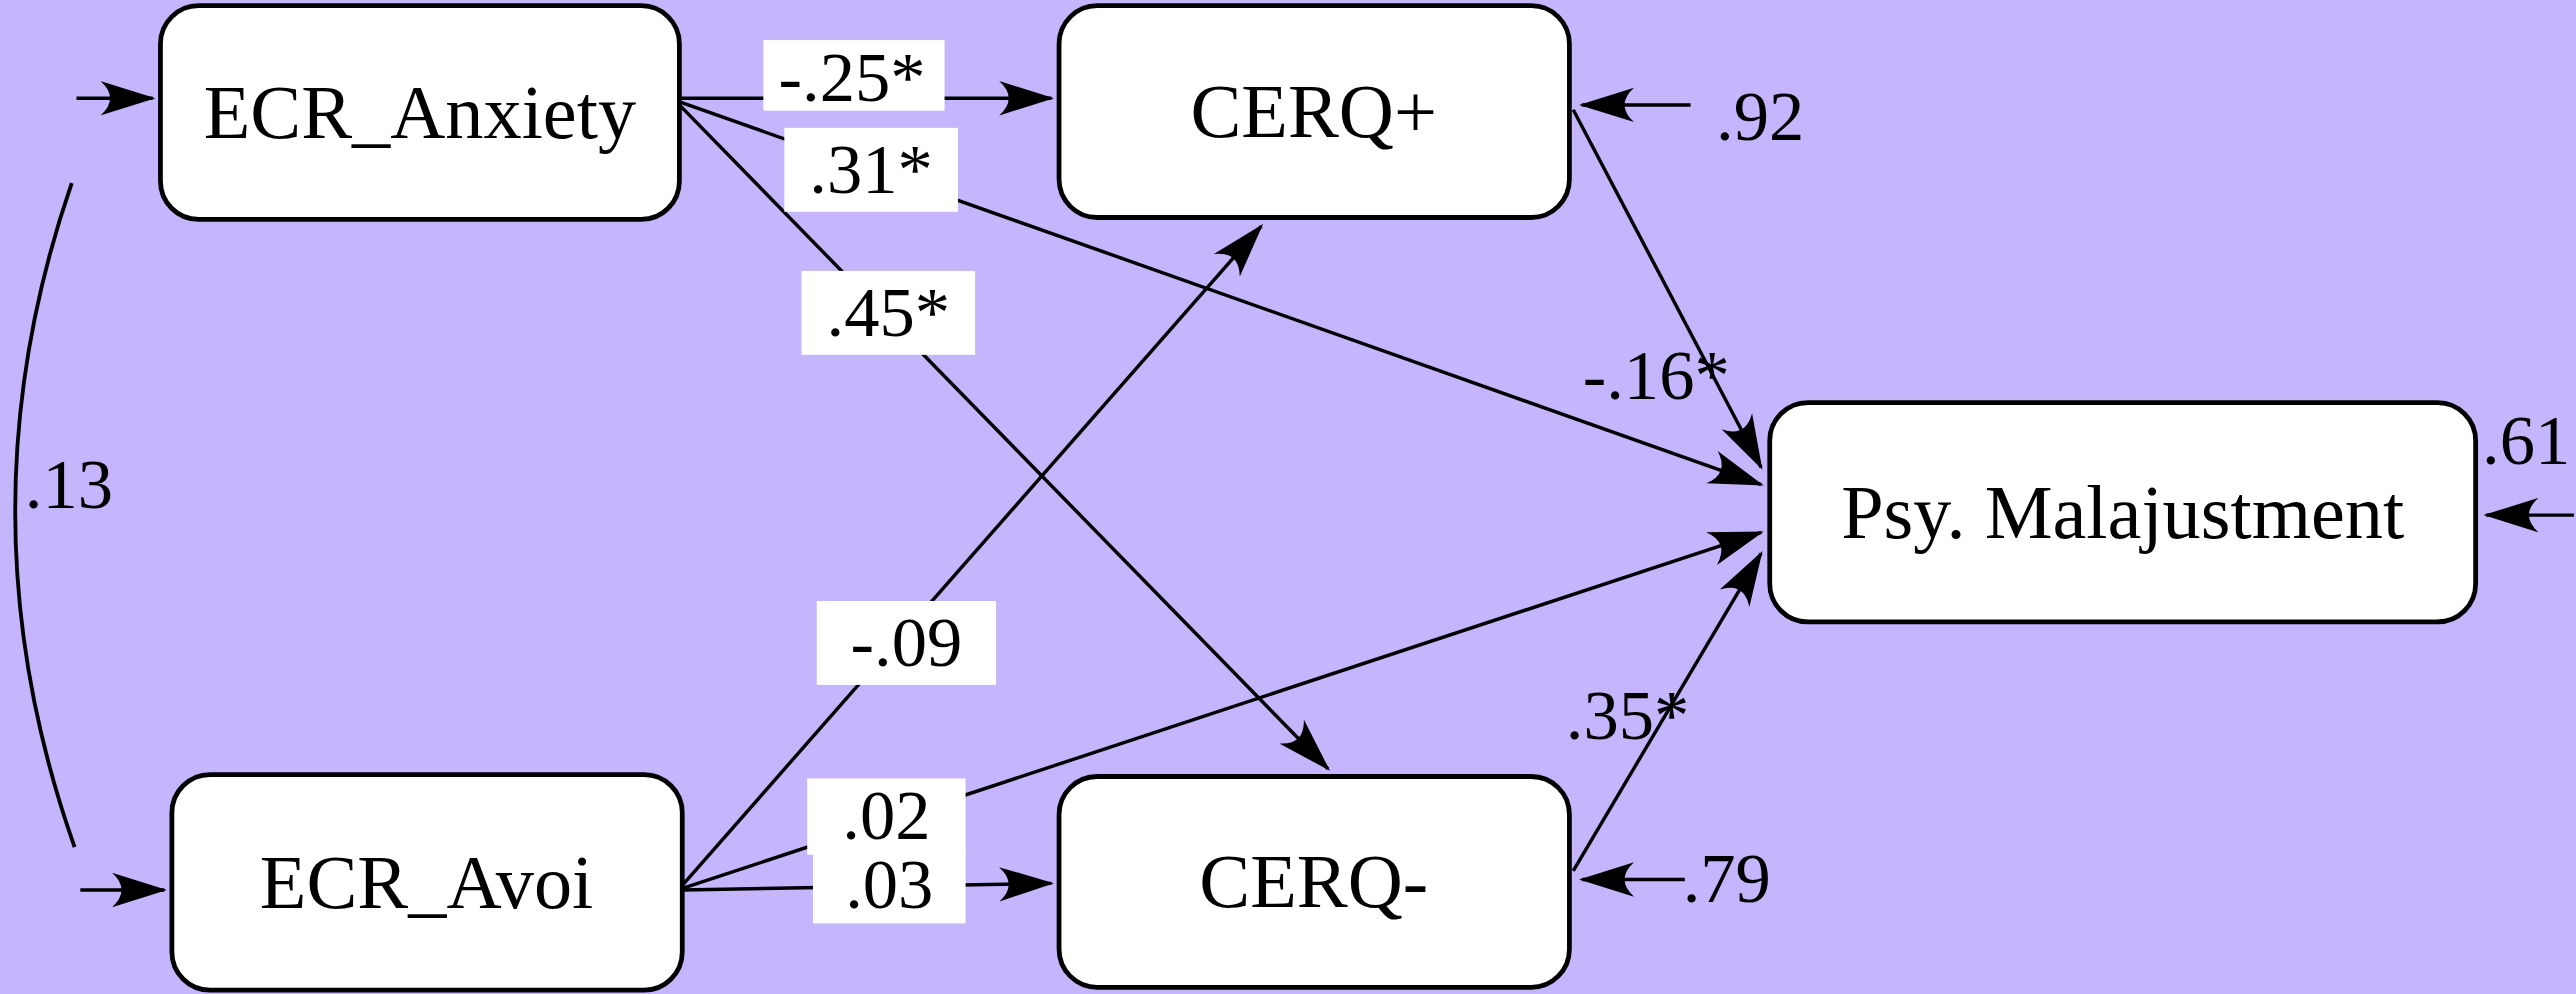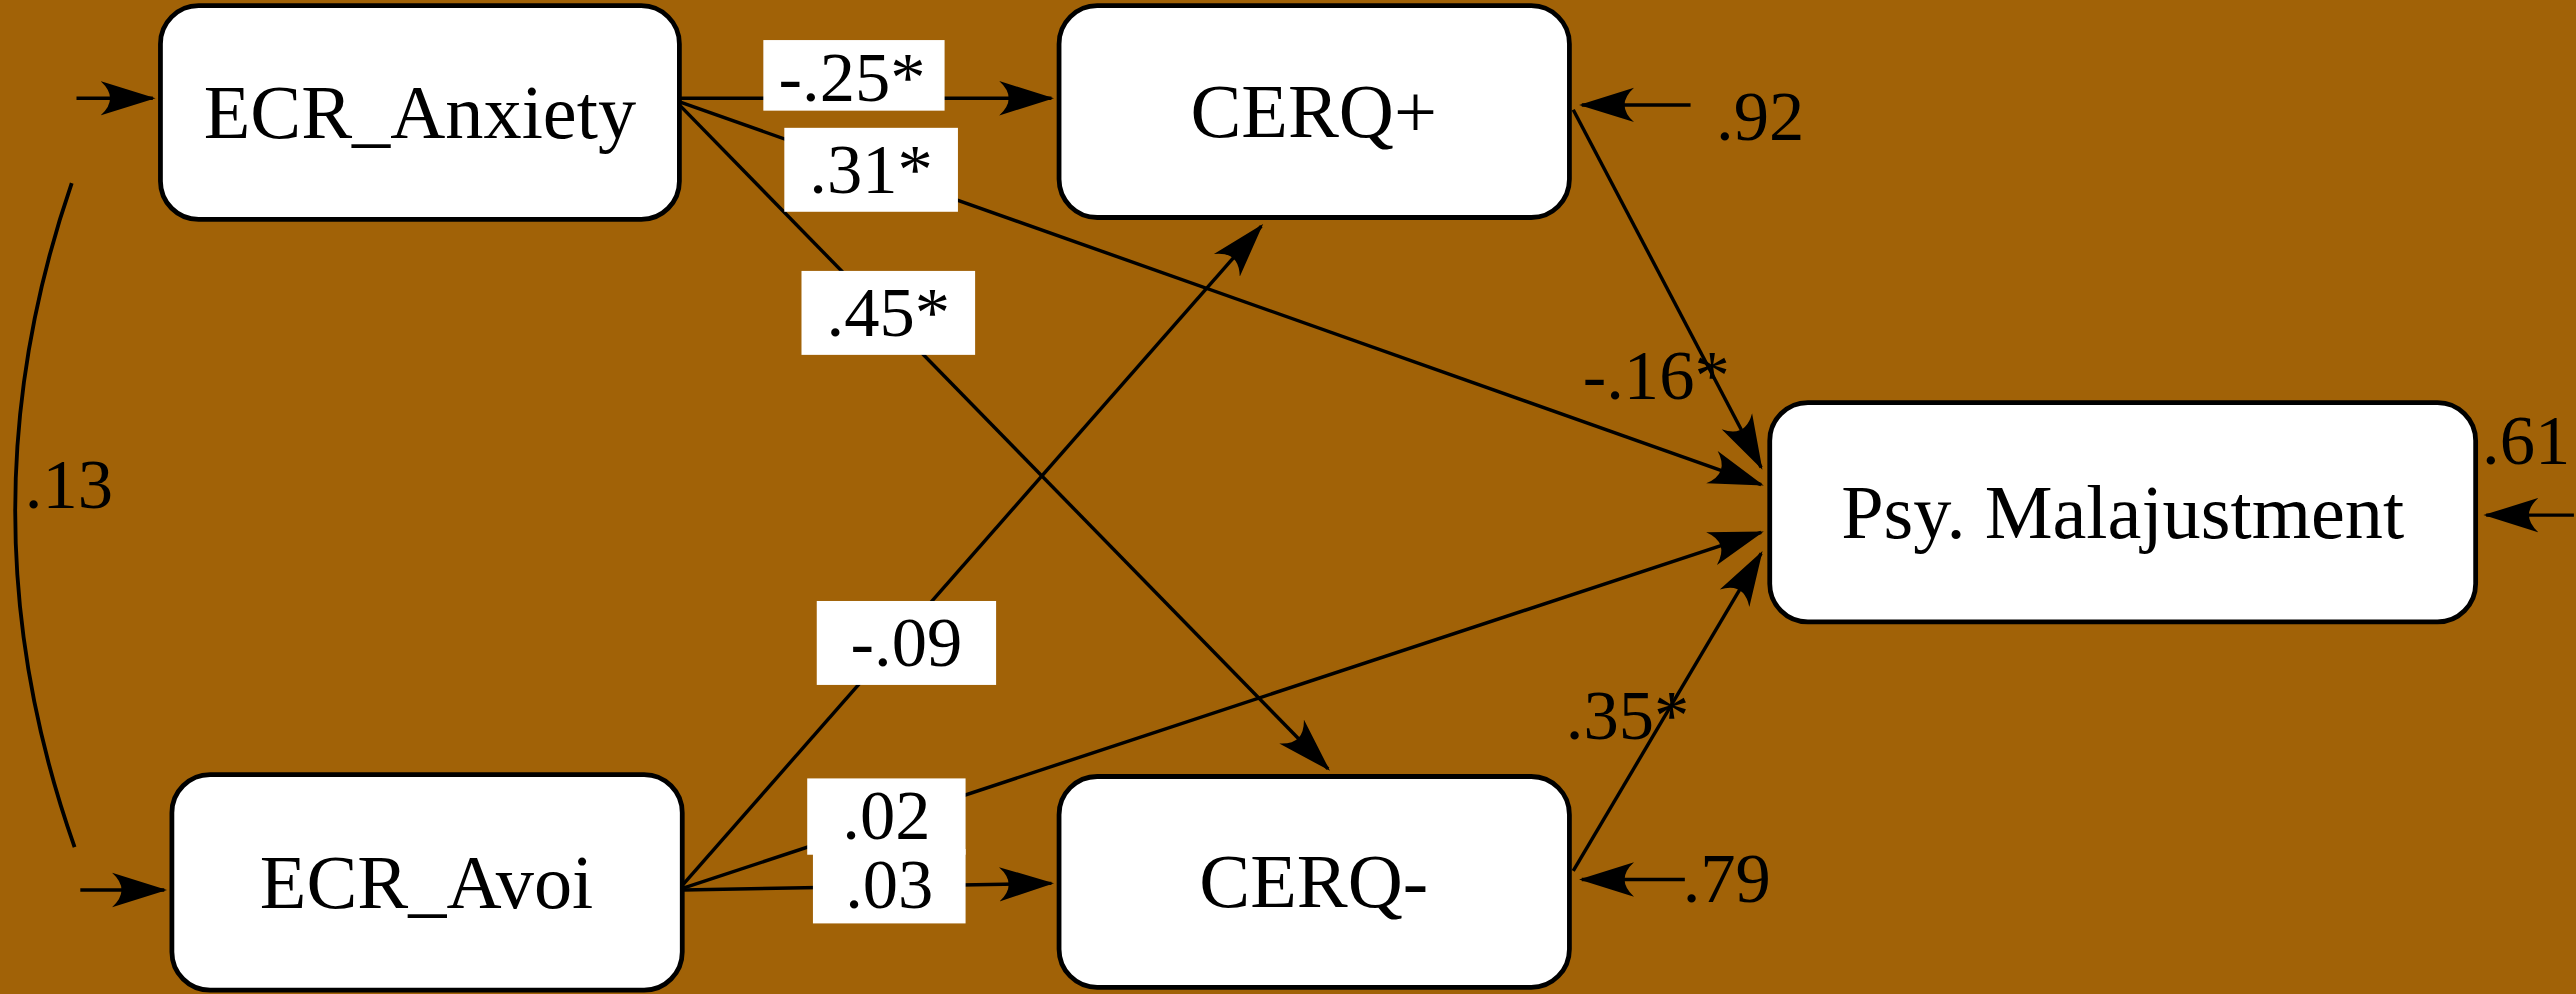--- a/index.html
+++ b/index.html
@@ -3,21 +3,21 @@
 <meta charset="utf-8">
 <style>
   html, body {
     margin: 0;
     padding: 0;
     background: #ffffff;
   }
   .figure-wrap {
     width: 2576px;
     height: 994px;
-    background: #a16207;
+    background: #c4b5fd;
     overflow: hidden;
   }
   svg {
     display: block;
     font-family: "Liberation Serif", "DejaVu Serif", serif;
   }
   .node-box {
     fill: #ffffff;
     stroke: #000000;
     stroke-width: 5;

